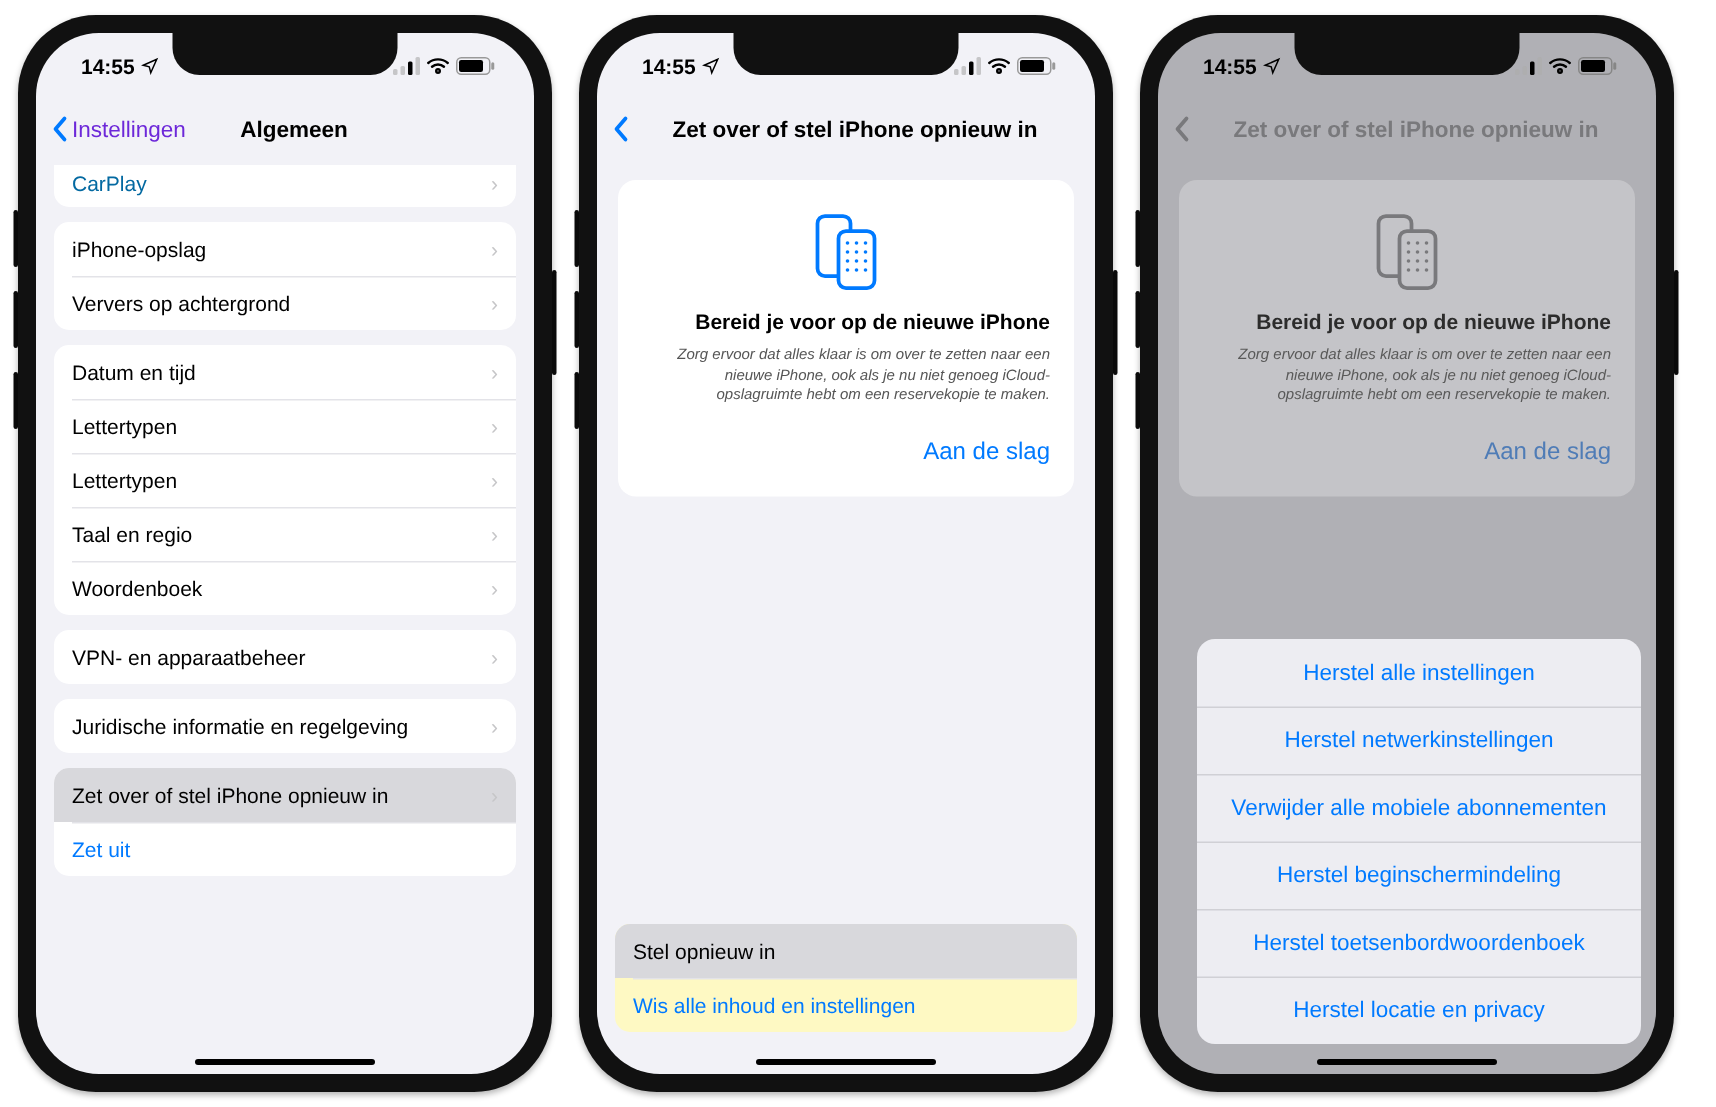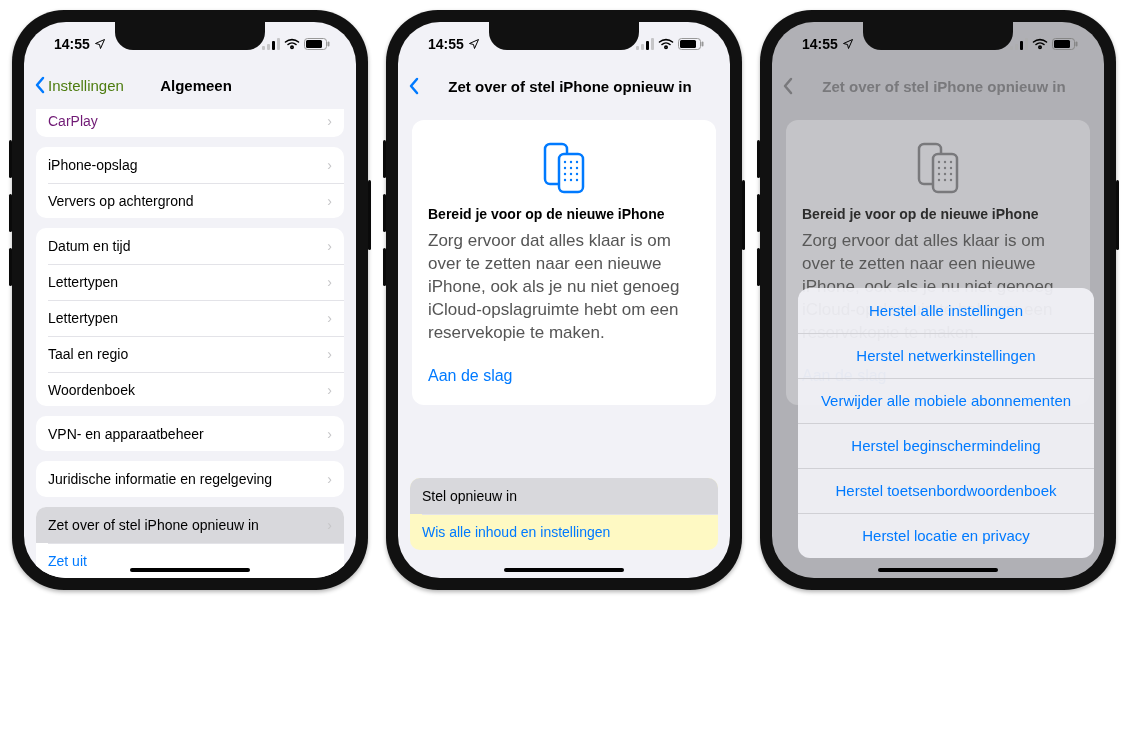--- a/index.html
+++ b/index.html
@@ -7,21 +7,21 @@
     background: #fff;
     font-family: -apple-system, BlinkMacSystemFont, "Segoe UI", Helvetica, Arial, sans-serif;
     display: flex;
     gap: 18px;
     padding: 10px 12px;
     width: 1144px;
     height: 738px;
   }
   .phone {
     width: 356px;
-    height: 580px;
+    height: 718px;
     background: #111;
     border-radius: 52px;
     padding: 12px;
     position: relative;
     box-shadow: 0 2px 4px rgba(0,0,0,0.3);
   }
   .phone::before, .phone::after {
     content: "";
     position: absolute;
     background: #0a0a0a;
@@ -71,21 +71,21 @@
   .sb-right svg { display:block; }
   .navbar {
     height: 40px;
     display: flex;
     align-items: center;
     position: relative;
     padding: 0 10px;
   }
   .navbar .back {
     display: flex; align-items: center;
-    color: #4d7c0f;
+    color: #6d28d9;
     font-size: 15px;
     gap: 2px;
     z-index: 2;
   }
   .navbar .title {
     position: absolute;
     left: 12px; right: 0;
     text-align: center;
     font-size: 15px;
     font-weight: 600;
@@ -116,26 +116,26 @@
   .row .chev { color: #c6c6c8; }
   .row.selected { background: #d8d8dc; }
   .row.blue { color: #007aff; }
 
   
   .card {
     margin: 14px 14px 0 14px;
     background: #fff;
     border-radius: 12px;
     padding: 20px 16px 14px 16px;
-    text-align: left;
+    text-align: right;
   }
   .card.dimmed { background: #e0e0e4; }
   .card .icon-wrap { display:flex; justify-content:center; margin-bottom: 10px;}
   .card h3 { font-size: 14px; font-weight:600; margin-bottom:8px;}
-  .card p { font-size: 17px; color:#555; line-height:1.35; margin-bottom:16px;}
+  .card p { font-size: 10px; color:#555; line-height:1.35; margin-bottom:16px;font-style:italic;}
   .card .cta { color:#007aff; font-size:16px; padding:6px 0;}
 
   .bottom-list {
     margin: auto 12px 10px 12px;
     background:#fef9c3;
     border-radius:10px;
     overflow:hidden;
   }
   .bottom-list .row.selected { background:#d8d8dc; color:#000; }
 
@@ -237,21 +237,21 @@
         <svg width="12" height="18" viewBox="0 0 12 18">
             <path d="M9 2 L3 9 L9 16" fill="none" stroke="#007aff" stroke-width="2.5" stroke-linecap="round" stroke-linejoin="round"></path>
           </svg>
         <span>Instellingen</span>
       </div>
       <div class="title">Algemeen</div>
     </div>
 
     <div class="section first" style="border-top-left-radius:0;border-top-right-radius:0;">
       <div class="row" style="padding-top:4px;padding-bottom:8px;">
-        <span style="color:#701a75">CarPlay</span>
+        <span style="color:#0369a1">CarPlay</span>
         <span class="chev">›</span>
       </div>
     </div>
 
     <div class="section">
       <div class="row">
         <span>iPhone-opslag</span>
         <span class="chev">›</span>
       </div>
       <div class="row">

